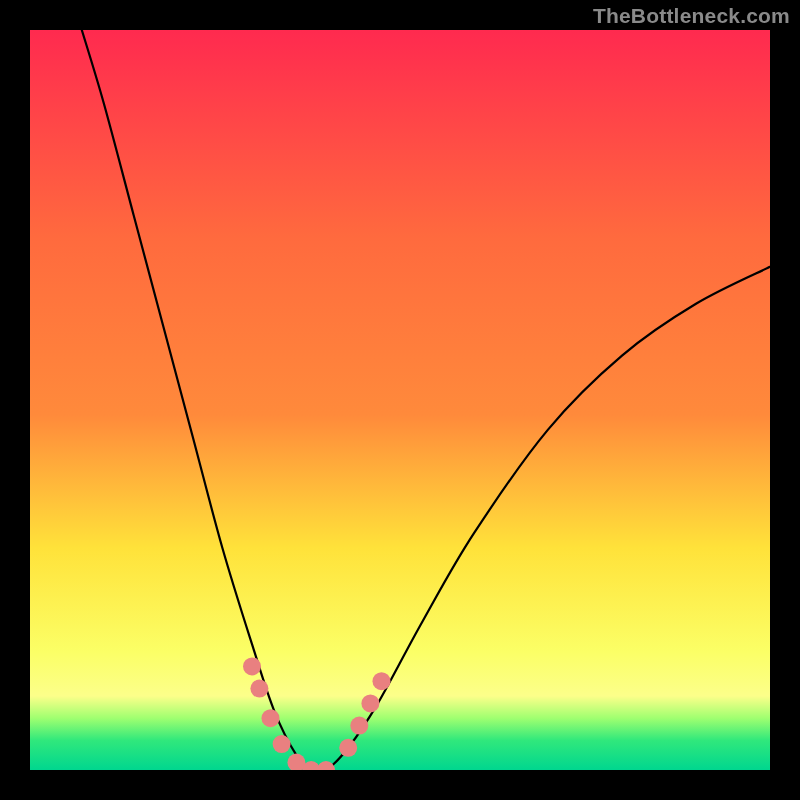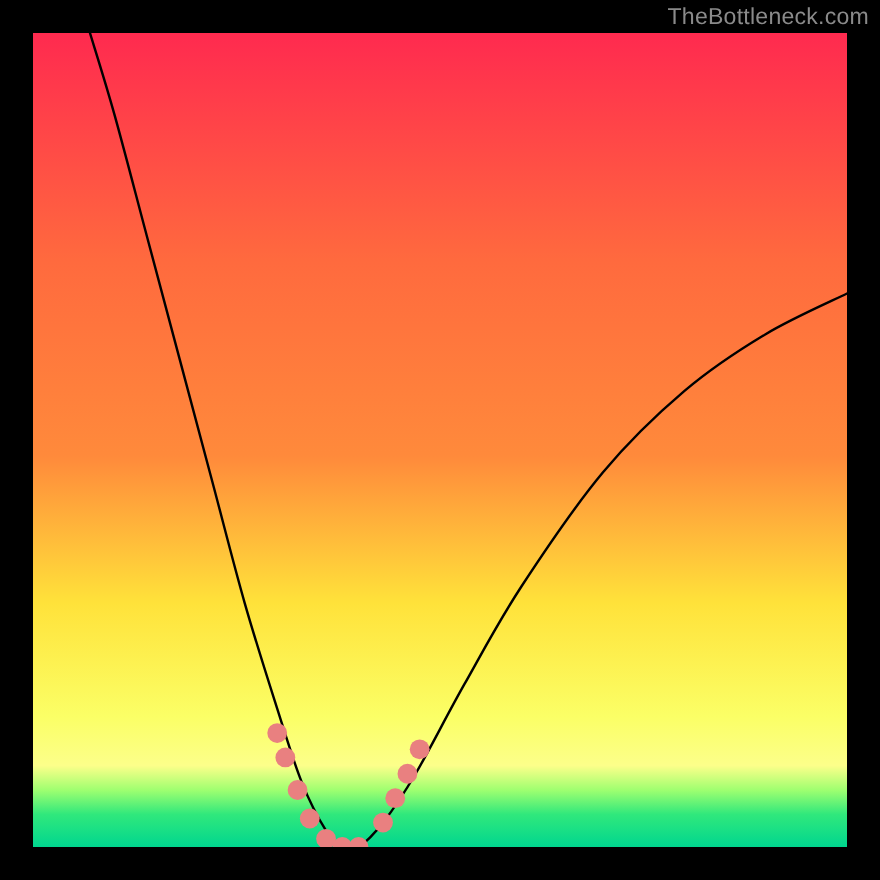--- a/index.html
+++ b/index.html
@@ -16,21 +16,21 @@
     width: 800px;
     height: 800px;
     background: #000;
   }
   .watermark {
     position: absolute;
     top: 4px;
     right: 10px;
     color: #8a8a8a;
     font-size: 21px;
-    font-weight: 400;
+    font-weight: 700;
     letter-spacing: 0.2px;
     z-index: 10;
     user-select: none;
   }
   svg {
     position: absolute;
     top: 0;
     left: 0;
   }
 </style>

